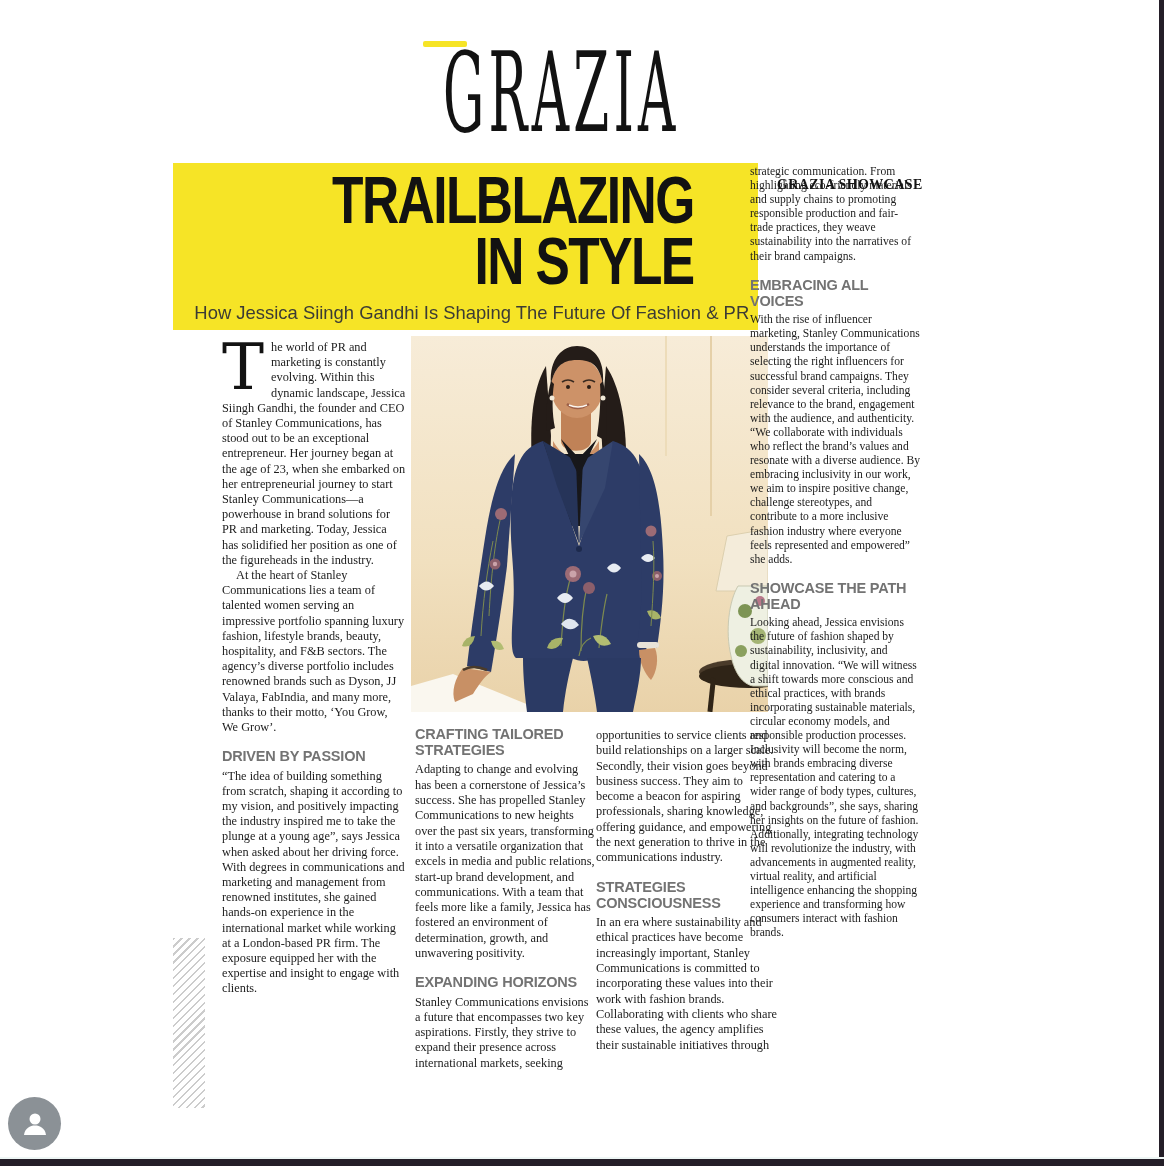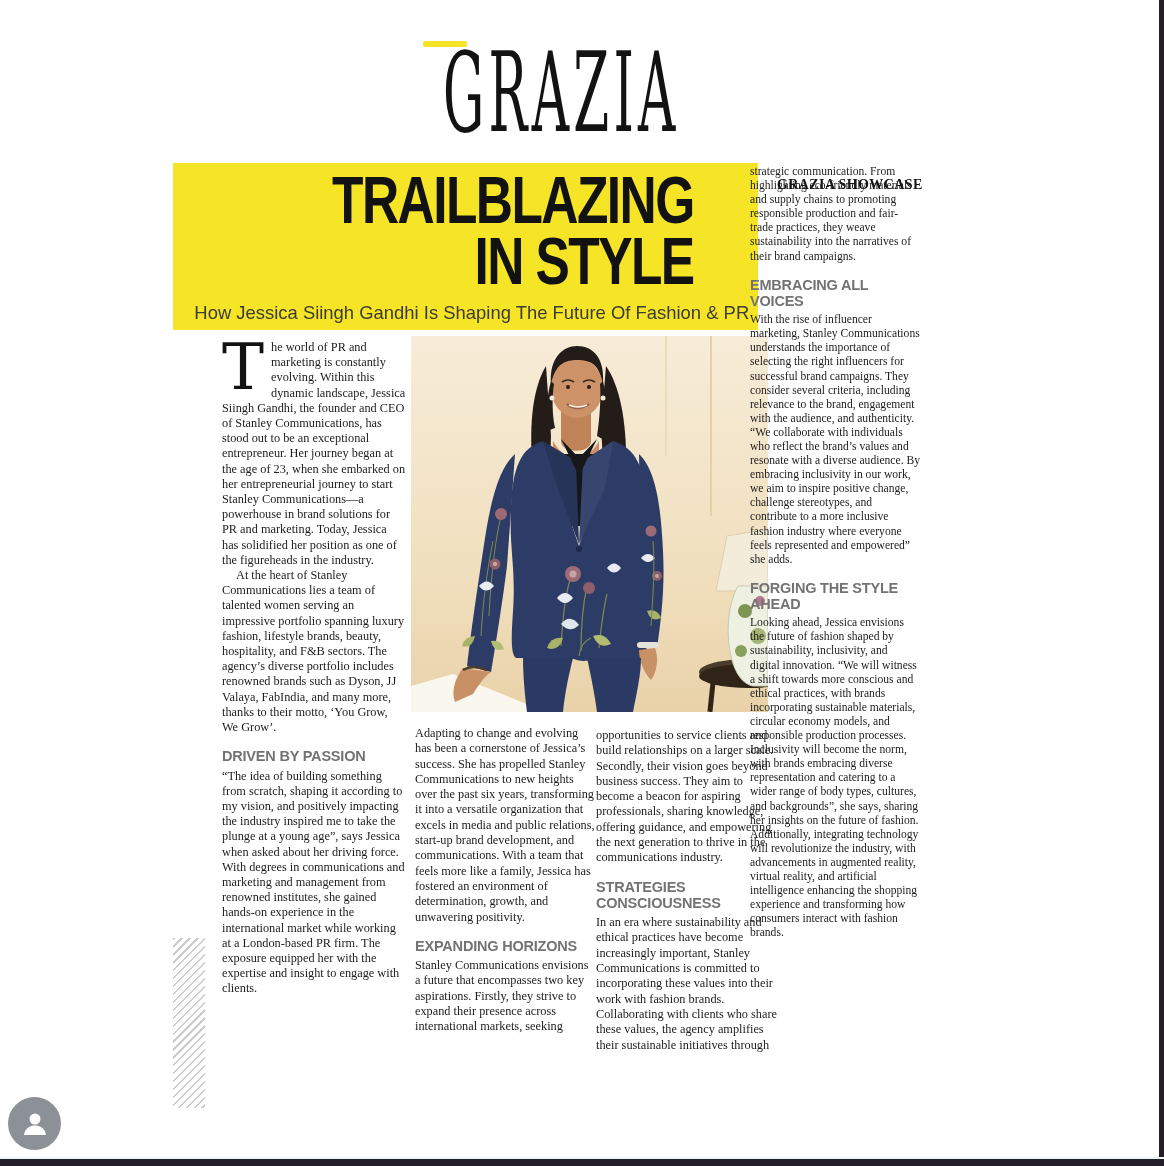--- a/index.html
+++ b/index.html
@@ -198,36 +198,37 @@
   </div>
 
   <div class="col col1">
     <p><span class="dropcap">T</span><span>he world of PR and marketing is constantly evolving. Within this dynamic landscape, Jessica Siingh Gandhi, the founder and CEO of Stanley Communications, has stood out to be an exceptional entrepreneur. Her journey began at the age of 23, when she embarked on her entrepreneurial journey to start Stanley Communications—a powerhouse in brand solutions for PR and marketing. Today, Jessica has solidified her position as one of the figureheads in the industry.</span></p>
     <p class="indent">At the heart of Stanley Communications lies a team of talented women serving an impressive portfolio spanning luxury fashion, lifestyle brands, beauty, hospitality, and F&amp;B sectors. The agency’s diverse portfolio includes renowned brands such as Dyson, JJ Valaya, FabIndia, and many more, thanks to their motto, ‘You Grow, We Grow’.</p>
     <h3>DRIVEN BY PASSION</h3>
     <p>“The idea of building something from scratch, shaping it according to my vision, and positively impacting the industry inspired me to take the plunge at a young age”, says Jessica when asked about her driving force. With degrees in communications and marketing and management from renowned institutes, she gained hands-on experience in the international market while working at a London-based PR firm. The exposure equipped her with the expertise and insight to engage with clients.</p>
   </div>
 
   <div class="col col2">
+    <h3 class="tight-top">CRAFTING TAILORED STRATEGIES</h3>
     <p>Adapting to change and evolving has been a cornerstone of Jessica’s success. She has propelled Stanley Communications to new heights over the past six years, transforming it into a versatile organization that excels in media and public relations, start-up brand development, and communications. With a team that feels more like a family, Jessica has fostered an environment of determination, growth, and unwavering positivity.</p>
     <h3>EXPANDING HORIZONS</h3>
     <p>Stanley Communications envisions a future that encompasses two key aspirations. Firstly, they strive to expand their presence across international markets, seeking</p>
   </div>
 
   <div class="col col3">
     <p>opportunities to service clients and build relationships on a larger scale. Secondly, their vision goes beyond business success. They aim to become a beacon for aspiring professionals, sharing knowledge, offering guidance, and empowering the next generation to thrive in the communications industry.</p>
     <h3>STRATEGIES CONSCIOUSNESS</h3>
     <p>In an era where sustainability and ethical practices have become increasingly important, Stanley Communications is committed to incorporating these values into their work with fashion brands. Collaborating with clients who share these values, the agency amplifies their sustainable initiatives through</p>
   </div>
 
   <div class="col col4">
     <p>strategic communication. From highlighting eco-friendly materials and supply chains to promoting responsible production and fair-trade practices, they weave sustainability into the narratives of their brand campaigns.</p>
     <h3>EMBRACING ALL VOICES</h3>
     <p>With the rise of influencer marketing, Stanley Communications understands the importance of selecting the right influencers for successful brand campaigns. They consider several criteria, including relevance to the brand, engagement with the audience, and authenticity. “We collaborate with individuals who reflect the brand’s values and resonate with a diverse audience. By embracing inclusivity in our work, we aim to inspire positive change, challenge stereotypes, and contribute to a more inclusive fashion industry where everyone feels represented and empowered” she adds.</p>
-    <h3>FORGING THE STYLE AHEAD</h3>
+    <h3>SHOWCASE THE PATH AHEAD</h3>
     <p>Looking ahead, Jessica envisions the future of fashion shaped by sustainability, inclusivity, and digital innovation. “We will witness a shift towards more conscious and ethical practices, with brands incorporating sustainable materials, circular economy models, and responsible production processes. Inclusivity will become the norm, with brands embracing diverse representation and catering to a wider range of body types, cultures, and backgrounds”, she says, sharing her insights on the future of fashion. Additionally, integrating technology will revolutionize the industry, with advancements in augmented reality, virtual reality, and artificial intelligence enhancing the shopping experience and transforming how consumers interact with fashion brands.</p>
   </div>
 
   <div class="hatch"></div>
 
   <div class="avatar">
     <svg width="30" height="30" viewBox="0 0 30 30">
       <circle cx="15" cy="10" r="5.5" fill="#ffffff"></circle>
       <path d="M4,26 C5,19 10,16.5 15,16.5 C20,16.5 25,19 26,26 Z" fill="#ffffff"></path>
     </svg>

